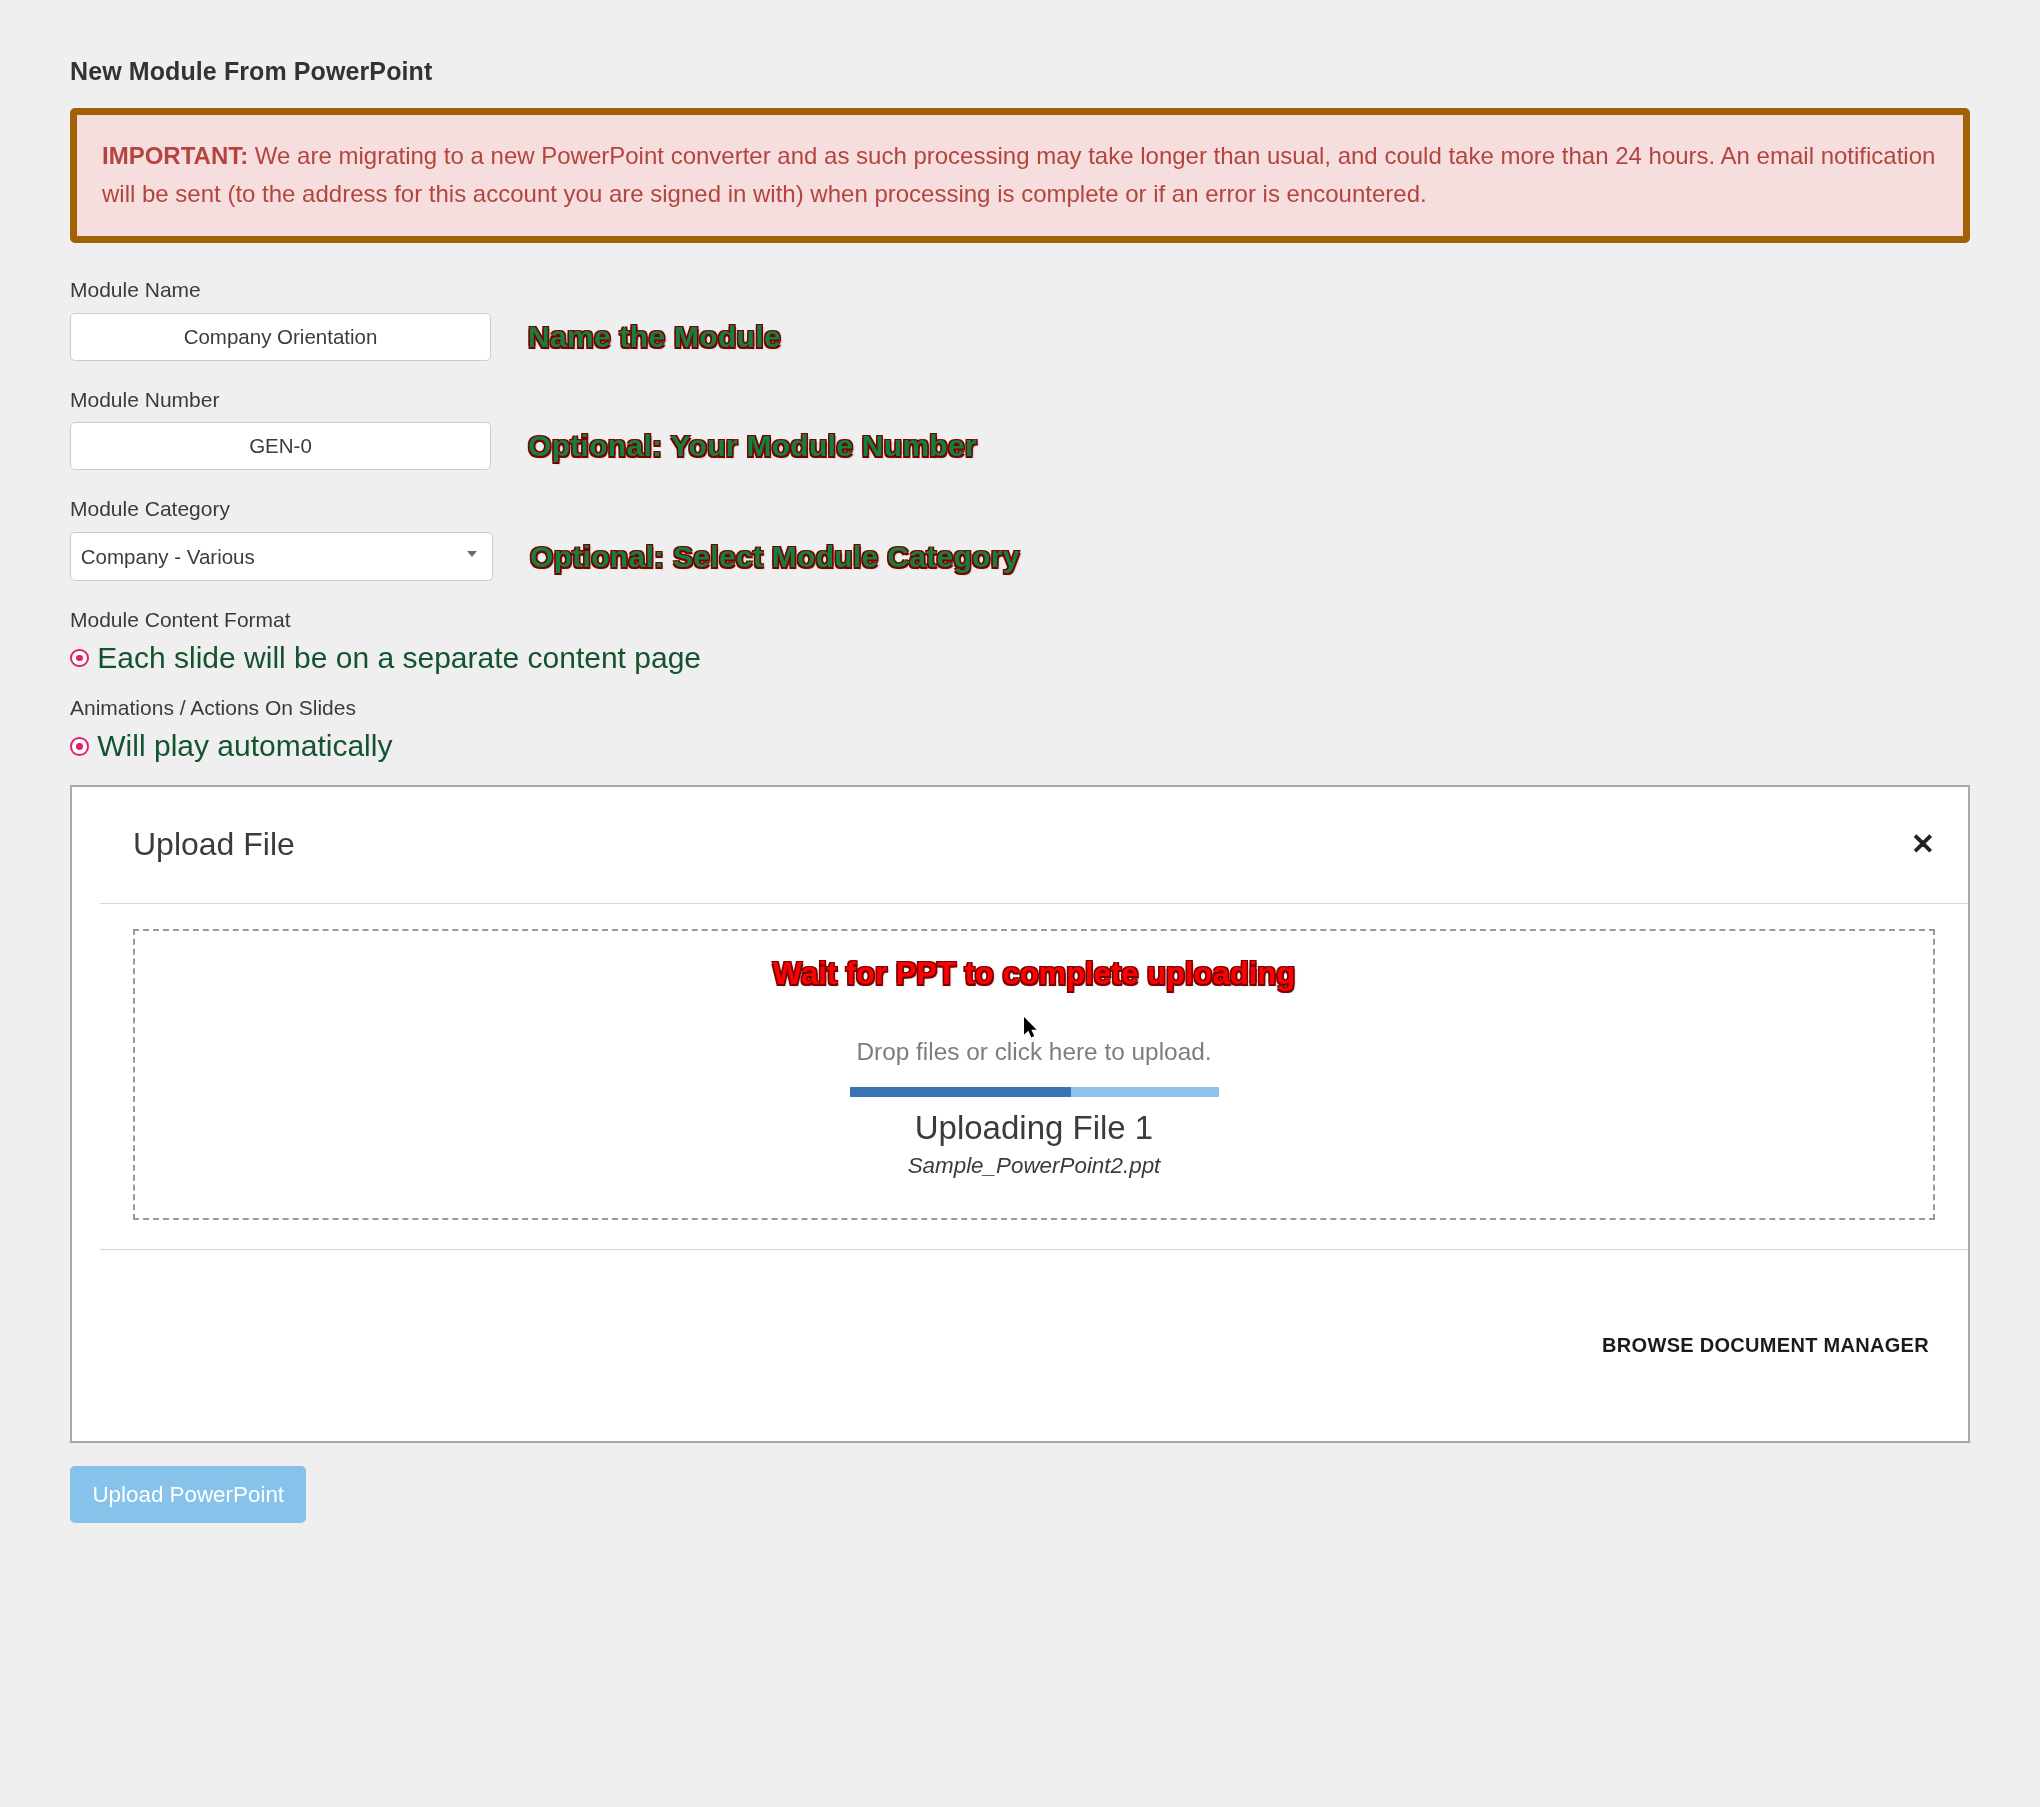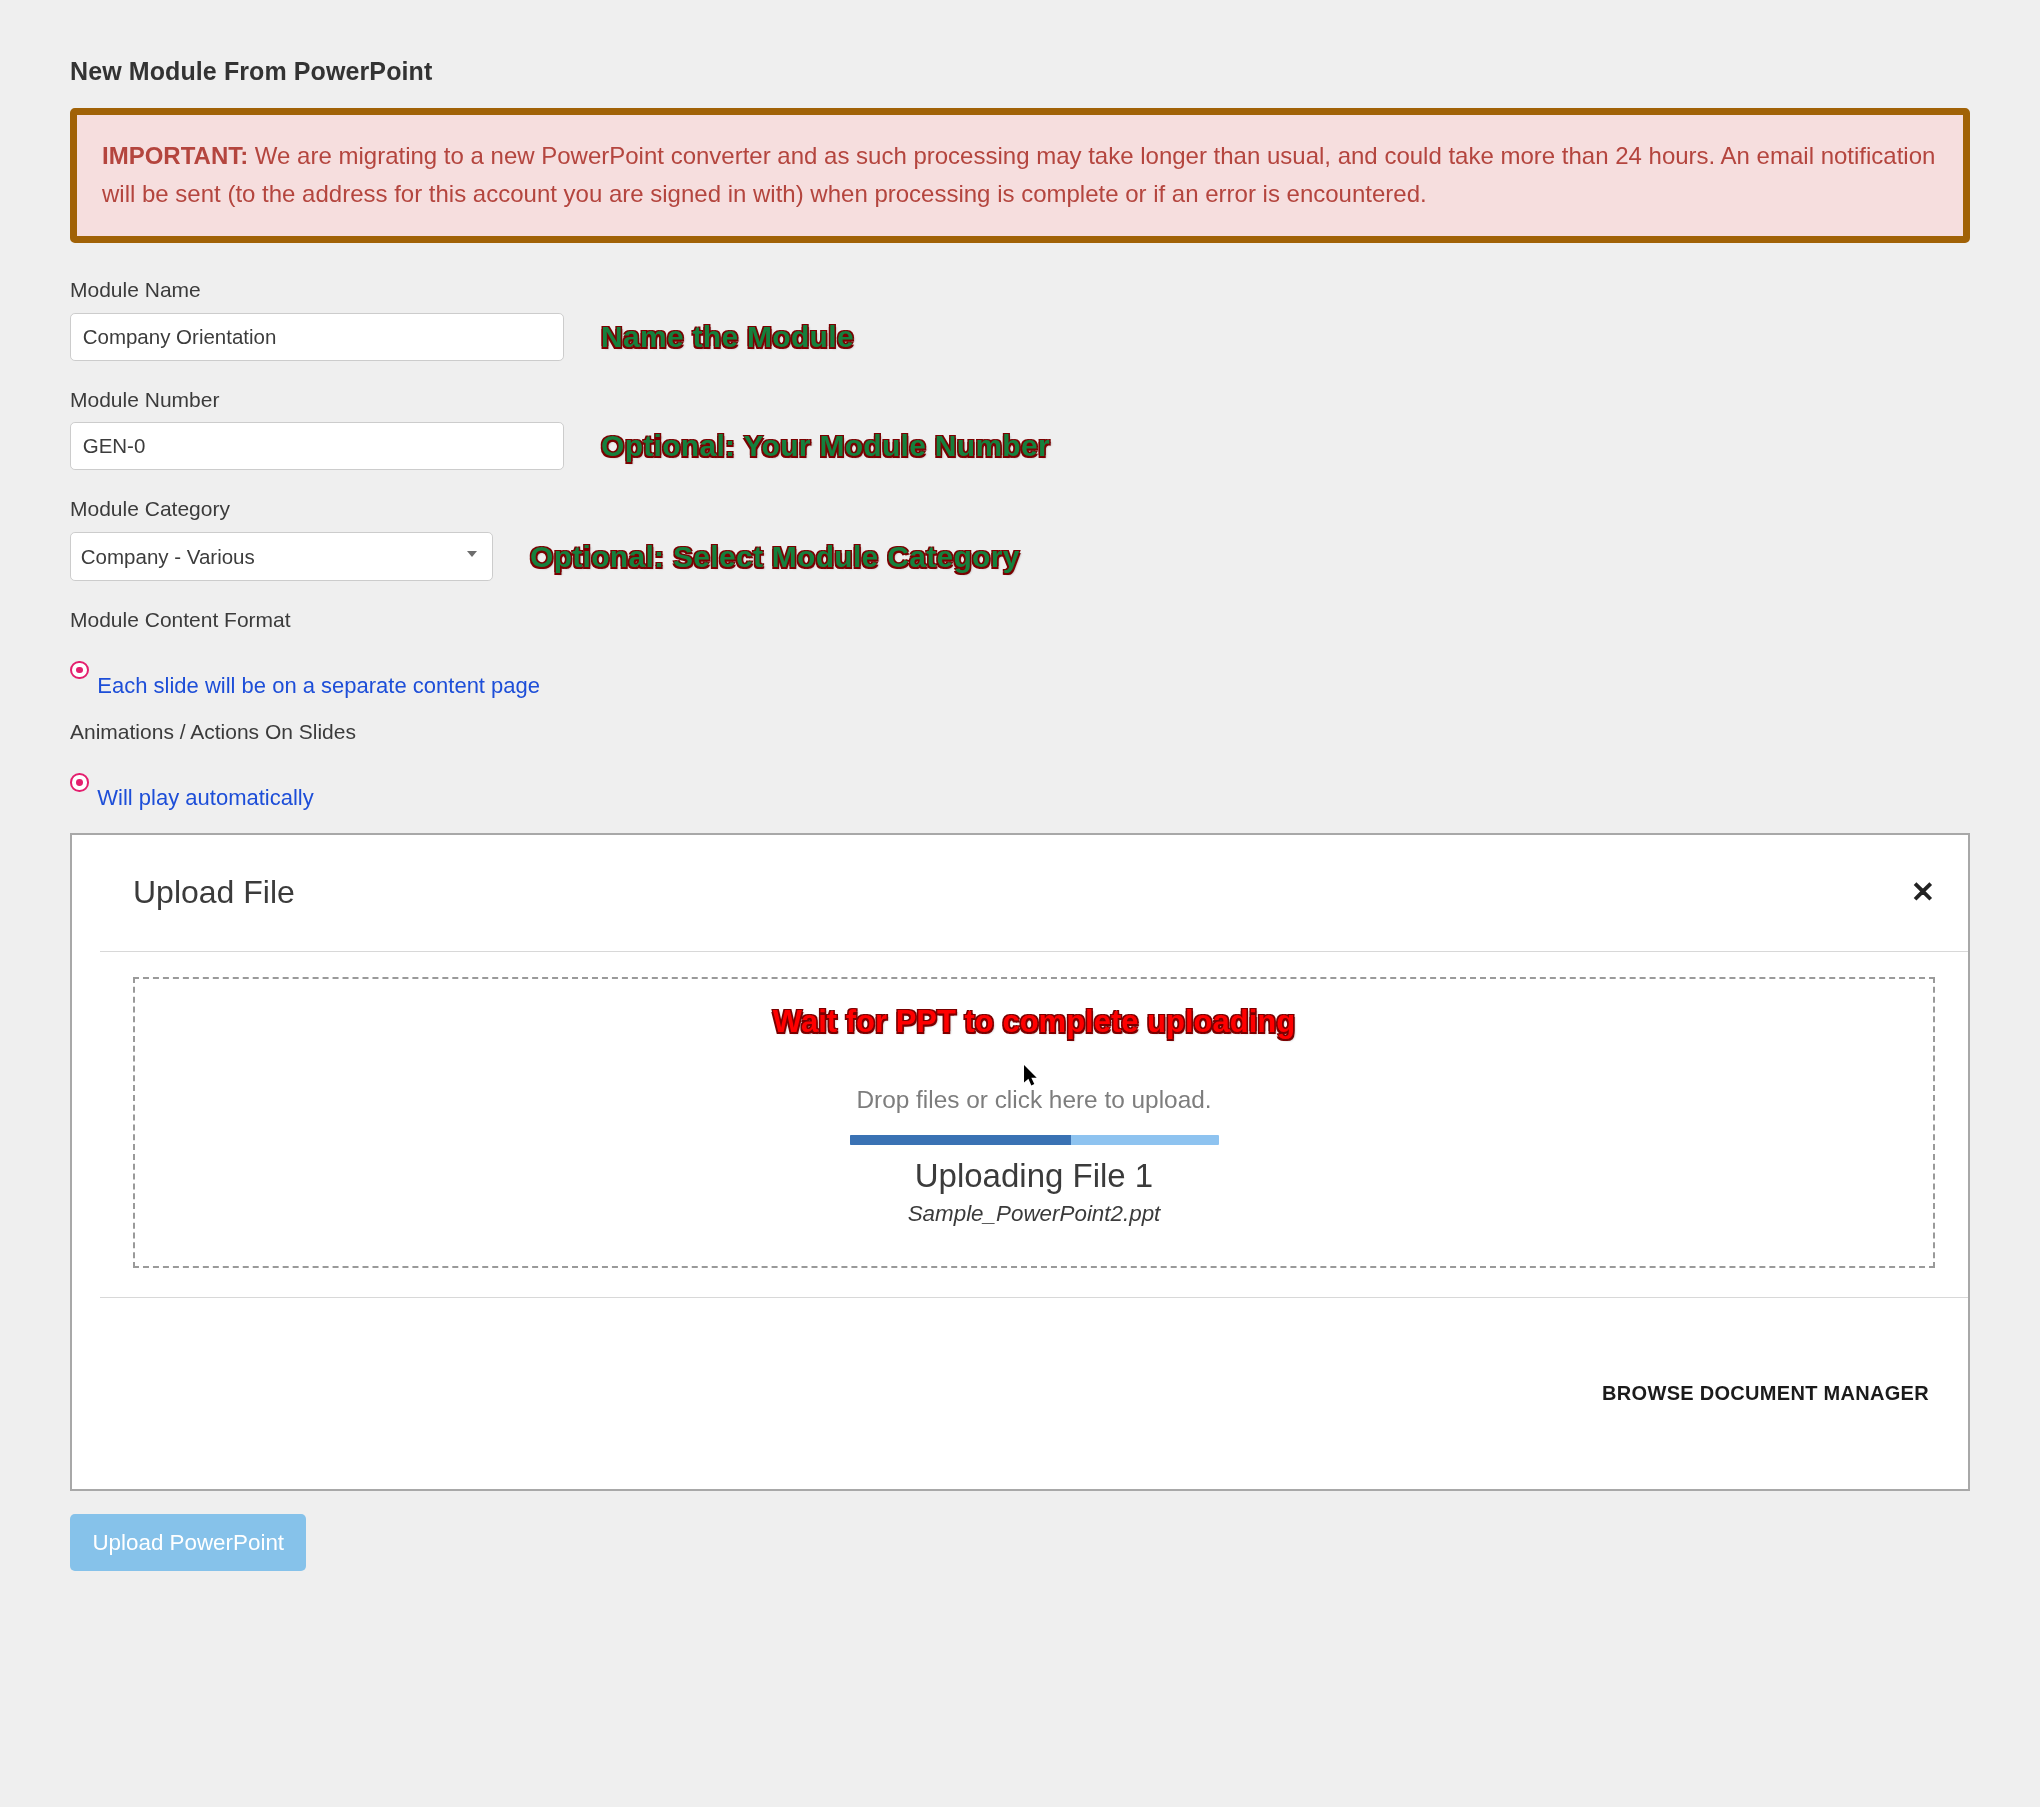--- a/index.html
+++ b/index.html
@@ -52,31 +52,32 @@
     font-size: 21px;
     color: #3b3b3b;
     margin-bottom: 10.7px;
   }
   .field-row {
     display: flex;
     align-items: center;
     margin-bottom: 27px;
   }
   input.text-input {
-    width: 494px;
+    width: 421px;
     height: 48px;
     box-sizing: border-box;
     font-size: 20.5px;
     font-family: "Liberation Sans", sans-serif;
     color: #3c3c3c;
     padding: 3.9px 11.7px;
     border: 1px solid #cccccc;
     border-radius: 4.9px;
     background: #ffffff;
     outline: none;
+    text-align: center;
   }
   select.select-input {
     width: 423px;
     height: 49px;
     box-sizing: border-box;
     font-size: 20.5px;
     font-family: "Liberation Sans", sans-serif;
     color: #3c3c3c;
     padding: 3.9px 9.8px;
     border: 1px solid #cccccc;
@@ -135,23 +136,22 @@
   }
   .radio::after {
     content: "";
     position: absolute;
     left: 3.9px; top: 3.9px;
     width: 6.8px; height: 6.8px;
     border-radius: 50%;
     background: #e41f6e;
   }
   .radio-label {
-    font-size: 22px;
-    color: #1d4ed8;
-    margin-top: 32px;
+    font-size: 30px;
+    color: #14532d;
   }
 
   .subhead {
     font-size: 21px;
     color: #3b3b3b;
     margin-bottom: 8.8px;
   }
 
   
   .upload-panel {

